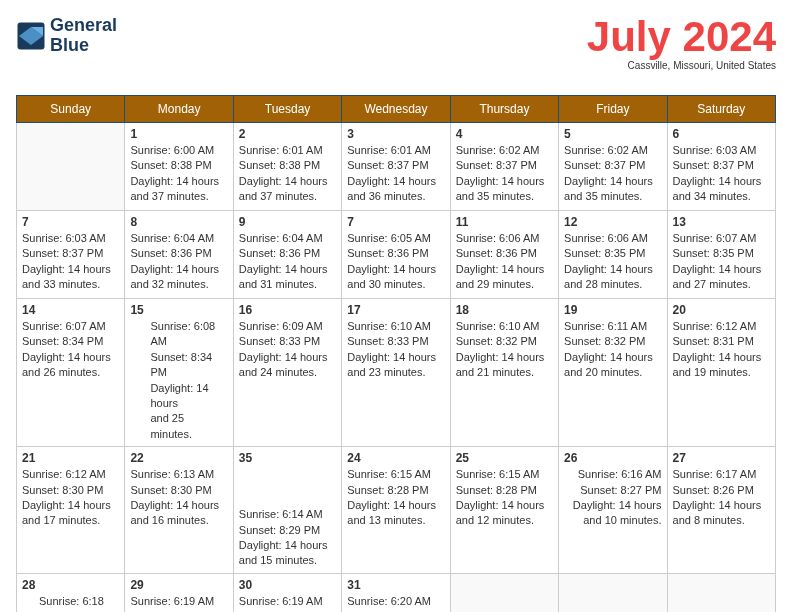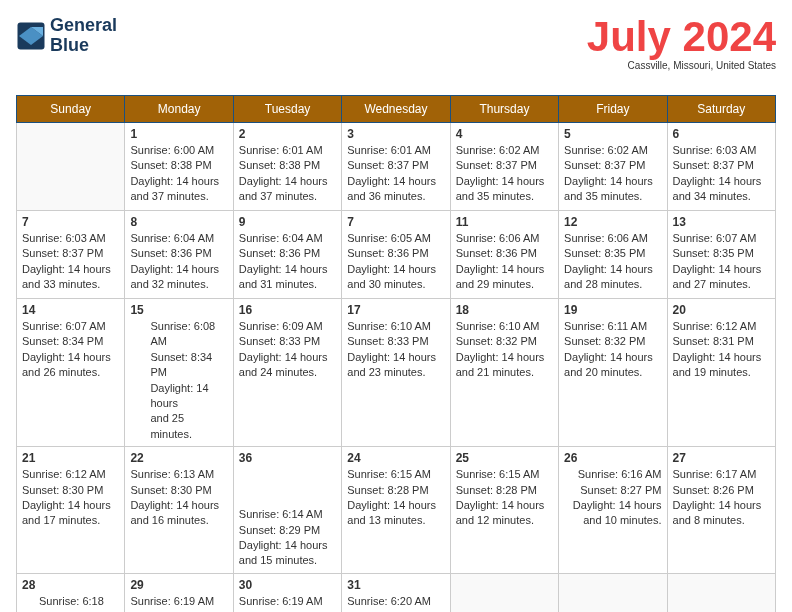--- a/index.html
+++ b/index.html
@@ -270,21 +270,21 @@
 and 17 minutes.</div>
         </td>
         <td>
           <span class="day-num">22</span>
           <div class="cell-info" style="white-space: pre-line;">Sunrise: 6:13 AM
 Sunset: 8:30 PM
 Daylight: 14 hours
 and 16 minutes.</div>
         </td>
         <td>
-          <span class="day-num">36</span>
+          <span class="day-num">35</span>
           <div class="cell-info" style="white-space: pre-line; margin-top: 42px;">Sunrise: 6:14 AM
 Sunset: 8:29 PM
 Daylight: 14 hours
 and 15 minutes.</div>
         </td>
         <td>
           <span class="day-num">24</span>
           <div class="cell-info" style="white-space: pre-line;">Sunrise: 6:15 AM
 Sunset: 8:28 PM
 Daylight: 14 hours

